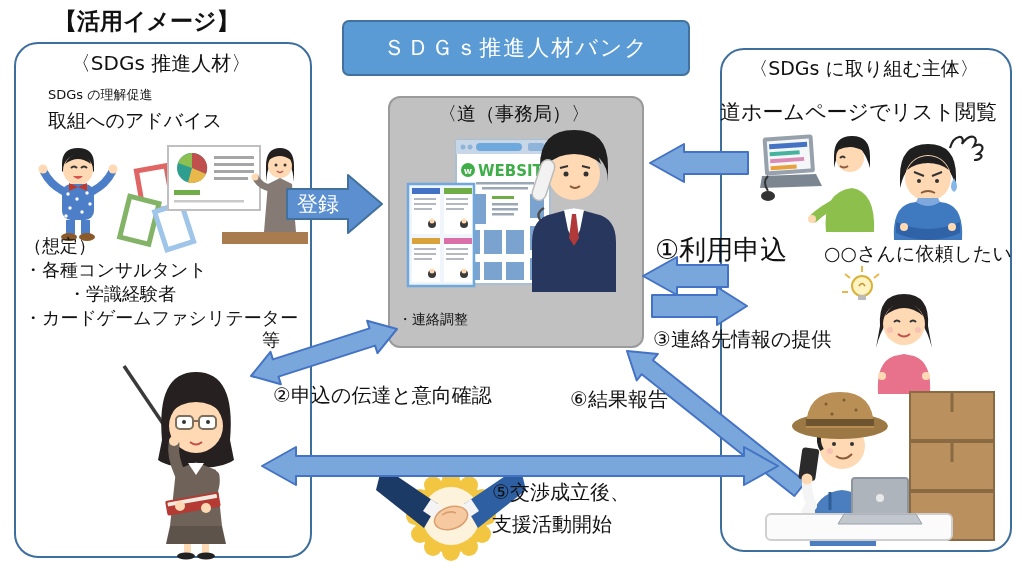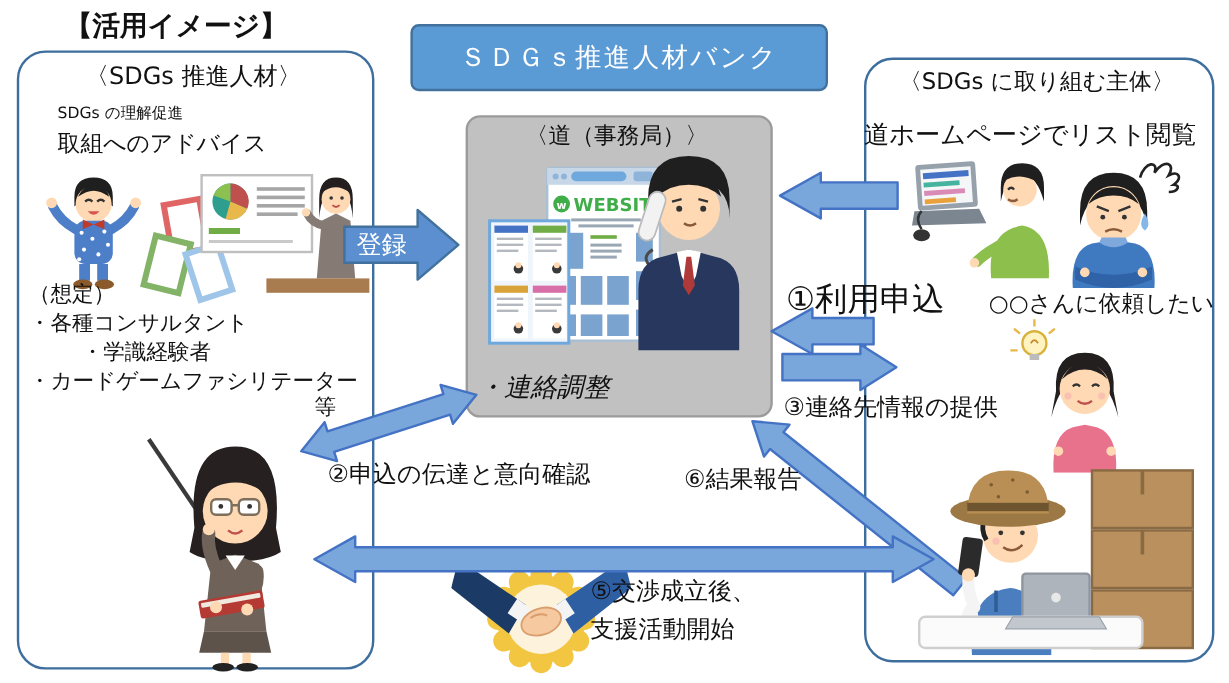--- a/index.html
+++ b/index.html
@@ -35,21 +35,21 @@
   <div class="lbl" style="left:24px;top:284px;font-size:18px;margin-left:44px;">・学識経験者</div>
   <div class="lbl" style="left:24px;top:308px;font-size:18px;">・カードゲームファシリテーター</div>
   <div class="lbl" style="left:262px;top:330px;font-size:18px;">等</div>
 
   <div class="bank">
     <span>ＳＤＧｓ推進人材バンク</span>
   </div>
 
   <div class="cbox"></div>
   <div class="lbl" style="left:388px;top:103px;width:252px;text-align:center;font-size:19px;">〈道（事務局）〉</div>
-  <div class="lbl" style="left:398px;top:311px;font-size:22px;font-style:italic;">・連絡調整</div>
+  <div class="lbl" style="left:398px;top:311px;font-size:14px;">・連絡調整</div>
 
   <div class="obox" style="left:720px;top:48px;width:288px;height:500px;"></div>
   <div class="lbl" style="left:720px;top:58px;width:288px;text-align:center;font-size:19px;">〈SDGs に取り組む主体〉</div>
   <div class="lbl" style="left:720px;top:100px;width:288px;text-align:left;font-size:21px;">道ホームページでリスト閲覧</div>
   <div class="lbl" style="left:824px;top:243px;font-size:19px;">○○さんに依頼したい</div>
 
   <svg class="illus" style="left:32px;top:146px;" width="92" height="98" viewBox="0 0 92 98">
     <path d="M30,18 Q30,2 46,2 Q62,2 62,18 L62,26 Q54,18 46,18 Q38,18 30,26 Z" fill="#1f1f1f"></path>
     <circle cx="46" cy="24" r="15" fill="#FFD9B3"></circle>
     <path d="M33,18 Q38,8 46,8 Q56,8 59,18 Q52,13 46,13 Q40,13 33,18 Z" fill="#1f1f1f"></path>

